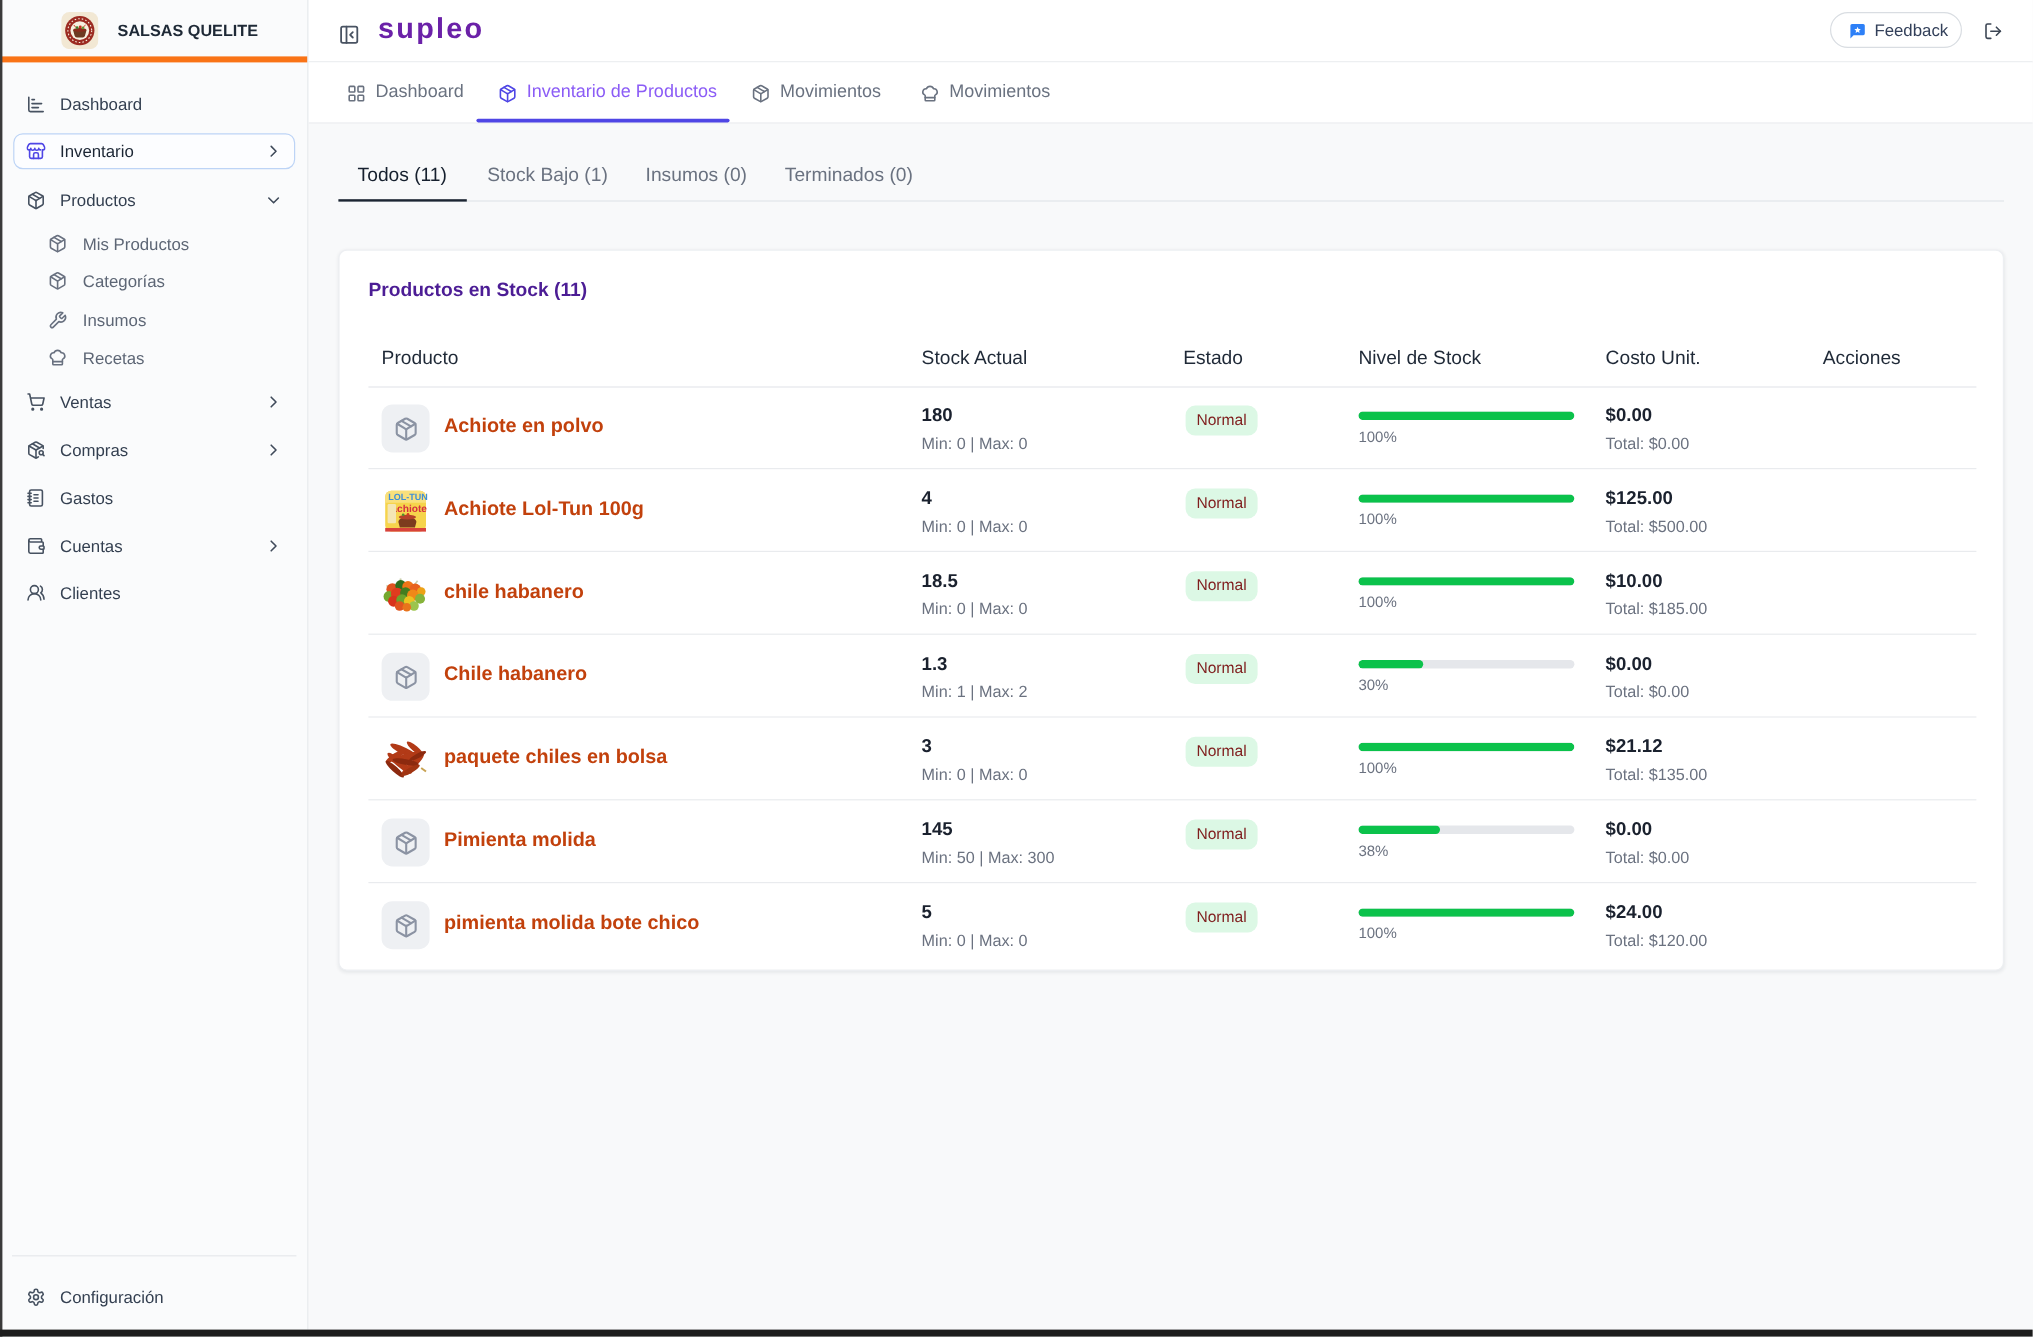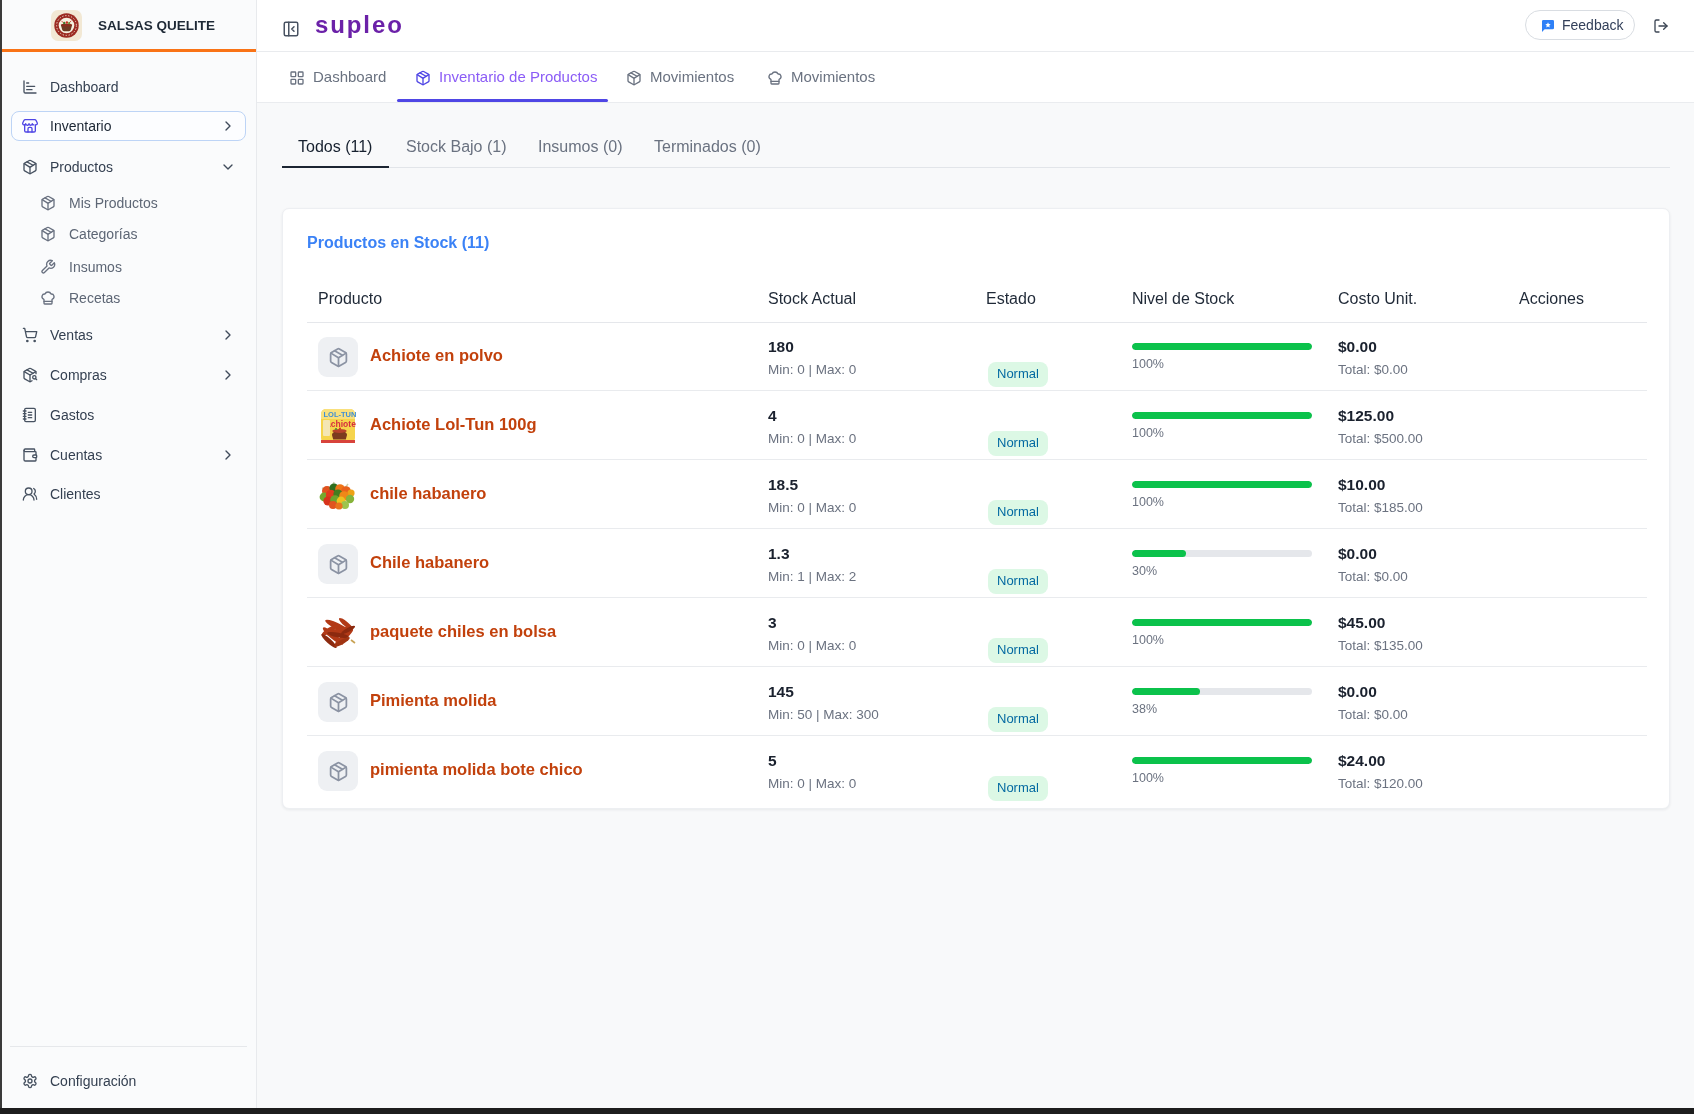--- a/index.html
+++ b/index.html
@@ -3,21 +3,21 @@
 <meta charset="utf-8">
 <style>
 * { margin:0; padding:0; box-sizing:border-box; }
 html,body { width:1694px; height:1114px; overflow:hidden; }
 body { font-family:"Liberation Sans", sans-serif; background:#f8f9fa; position:relative; }
 
 #leftedge { position:absolute; left:0; top:0; width:2px; height:1114px; background:#3a3a3a; z-index:50; }
 #bottombar { position:absolute; left:0; bottom:0; width:1694px; height:6px; background:#1d1d1d; z-index:50; }
 
 #sidebar { position:absolute; left:0; top:0; width:257px; height:1108px; background:#fafbfc; border-right:1px solid #e8eaed; z-index:10; }
-#sidehead { position:absolute; left:0; top:0; width:256px; height:52px; border-bottom:3px solid #f97316; }
+#sidehead { position:absolute; left:0; top:0; width:256px; height:52px; border-bottom:5px solid #f97316; }
 #slogo { position:absolute; left:51px; top:10px; width:31px; height:31px; }
 #sname { position:absolute; left:98px; top:0; height:52px; line-height:52px; font-size:13.5px; font-weight:700; color:#1e2936; }
 .mitem { position:absolute; left:0; width:256px; height:30px; }
 .mitem svg.mic { position:absolute; left:22px; top:50%; margin-top:-8px; }
 .mitem .mtx { position:absolute; left:50px; top:50%; transform:translateY(-50%); font-size:14px; color:#333f50; }
 .mitem svg.chev { position:absolute; left:220px; top:50%; margin-top:-8px; color:#3f4a5a; }
 .sub .mtx { left:69px; color:#5d6675; }
 .sub svg.mic { left:40px; color:#697180; }
 .mic { color:#475261; }
 #inv-box { position:absolute; left:11px; top:111px; width:235px; height:30px; border:1px solid #bdd4f6; border-radius:8px; background:#fcfdff; }
@@ -42,31 +42,31 @@
 .t1a span { color:#8b5cf6; font-weight:500; }
 #t1u { position:absolute; left:140px; top:46.5px; width:211px; height:3.5px; background:#4f46e5; border-radius:2px; }
 
 #tabs2line { position:absolute; left:25px; top:167px; width:1388px; height:1px; background:#e2e5e9; }
 .t2 { position:absolute; top:126px; height:42px; font-size:16px; line-height:42px; white-space:nowrap; }
 .t2g { color:#6a7280; }
 .t2a { color:#16202e; font-weight:400; }
 #t2u { position:absolute; left:25px; top:165.5px; width:107px; height:2.5px; background:#1c2532; }
 
 #card { position:absolute; left:25px; top:208px; width:1388px; height:601px; background:#fff; border:1px solid #edeff2; border-radius:7px; box-shadow:0 1px 3px rgba(16,24,40,.07); overflow:hidden; }
-#cardtitle { position:absolute; left:24px; top:25px; font-size:16px; font-weight:700; color:#3b82f6; }
+#cardtitle { position:absolute; left:24px; top:25px; font-size:16px; font-weight:700; color:#4c1d95; }
 .th { position:absolute; top:73px; height:34px; line-height:34px; font-size:16px; color:#1f2937; }
 #theadline { position:absolute; left:24px; top:113px; width:1340px; height:1px; background:#e5e7eb; }
 .row { position:absolute; left:24px; width:1340px; height:69px; }
 .rline { border-bottom:1px solid #e9ebee; }
 .pimg { position:absolute; left:11px; top:15px; width:40px; height:40px; border-radius:9px; overflow:hidden; }
 .pbox { background:#eef0f3; display:flex; align-items:center; justify-content:center; color:#8b93a3; }
 .pname { position:absolute; left:63px; top:24px; font-size:16.5px; color:#c2410c; white-space:nowrap;font-weight:bold; }
 .stk { position:absolute; left:461px; top:16px; font-size:15.5px; font-weight:700; color:#1a212e; }
 .mm { position:absolute; left:461px; top:40px; font-size:13.5px; color:#6b7280; white-space:nowrap; }
-.badge { position:absolute; left:681px; top:40px; height:25px; padding:0 9px; line-height:24px; background:#dcf8e5; color:#0369a1; font-size:13px; font-weight:500; border-radius:8px; }
+.badge { position:absolute; left:681px; top:16px; height:25px; padding:0 9px; line-height:24px; background:#dcf8e5; color:#7f1d1d; font-size:13px; font-weight:500; border-radius:8px; }
 .bar { position:absolute; left:825px; top:21px; width:180px; height:7px; background:#e5e7eb; border-radius:4px; overflow:hidden; }
 .bar i { display:block; height:7px; background:#0bc24b; border-radius:4px; }
 .pct { position:absolute; left:825px; top:35px; font-size:12.5px; color:#6b7280; }
 .cost { position:absolute; left:1031px; top:16px; font-size:15.5px; font-weight:700; color:#1a212e; }
 .tot { position:absolute; left:1031px; top:40px; font-size:13.5px; color:#6b7280; white-space:nowrap; }
 </style>
 </head>
 <body>
 <svg width="0" height="0" style="position:absolute">
 <defs>
@@ -441,21 +441,21 @@
             <path d="M33 27l4 3" stroke="#c8a253" stroke-width="1.6"></path>
           </svg></div>
       <div class="pname">paquete chiles en bolsa</div>
       <div class="stk">3</div>
         <div class="mm">Min: 0 | Max: 0</div>
       <div class="badge">Normal</div>
       <div class="bar">
           <i style="width:100%"></i>
         </div>
         <div class="pct">100%</div>
-      <div class="cost">$45.00</div>
+      <div class="cost">$21.12</div>
         <div class="tot">Total: $135.00</div>
     </div>
     <div class="row rline" style="top:458px">
       <div class="pimg pbox">
           <svg width="21" height="21" viewBox="0 0 24 24">
             <use href="#i-package"></use>
           </svg>
         </div>
       <div class="pname">Pimienta molida</div>
       <div class="stk">145</div>

